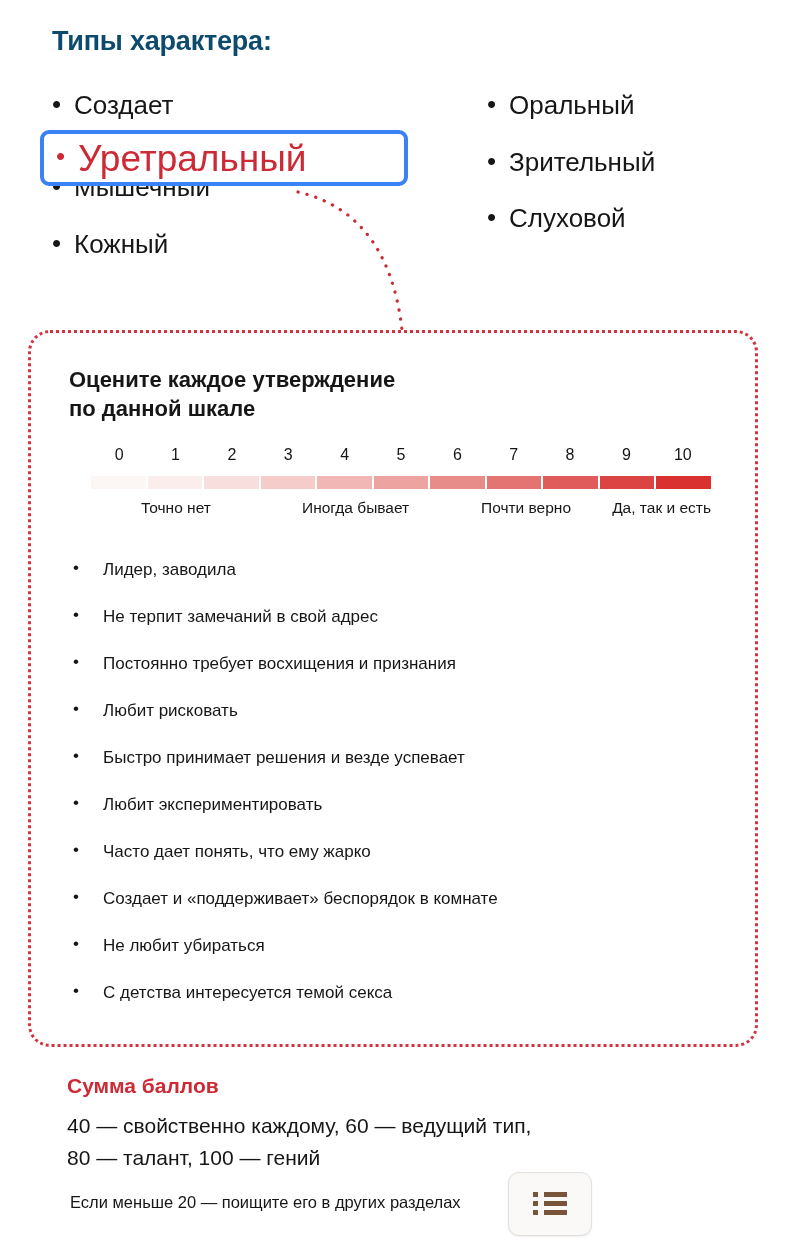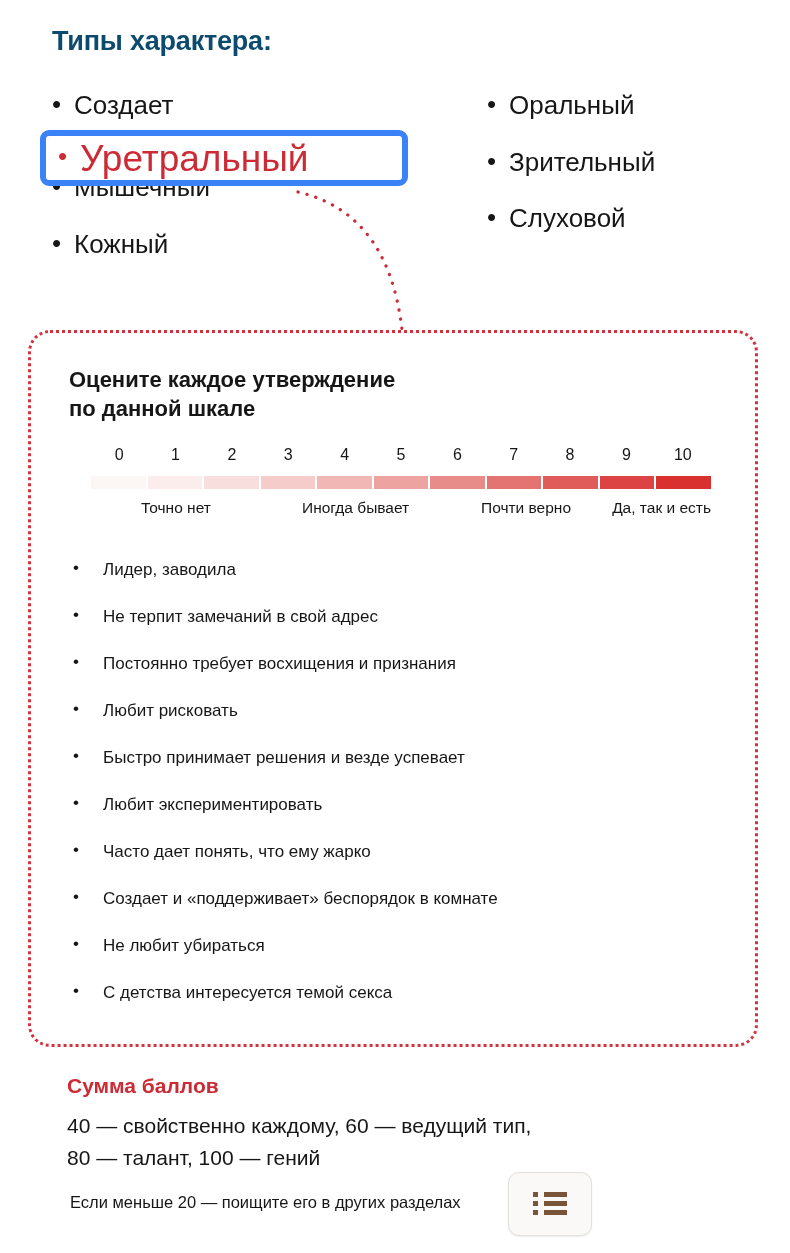--- a/index.html
+++ b/index.html
@@ -61,21 +61,21 @@
     line-height: 1;
   }
 
   
   #type-item-urethral {
     position: absolute;
     left: 40px;
     top: 130px;
     width: 368px;
     height: 56px;
-    border: 6px solid #3b82f6;
+    border: 4px solid #3b82f6;
     border-radius: 9px;
     box-sizing: border-box;
     background: #ffffff;
   }
   #type-item-urethral .hl-text {
     position: absolute;
     left: 12px;
     top: 50%;
     transform: translateY(-50%);
     font-size: 37px;

